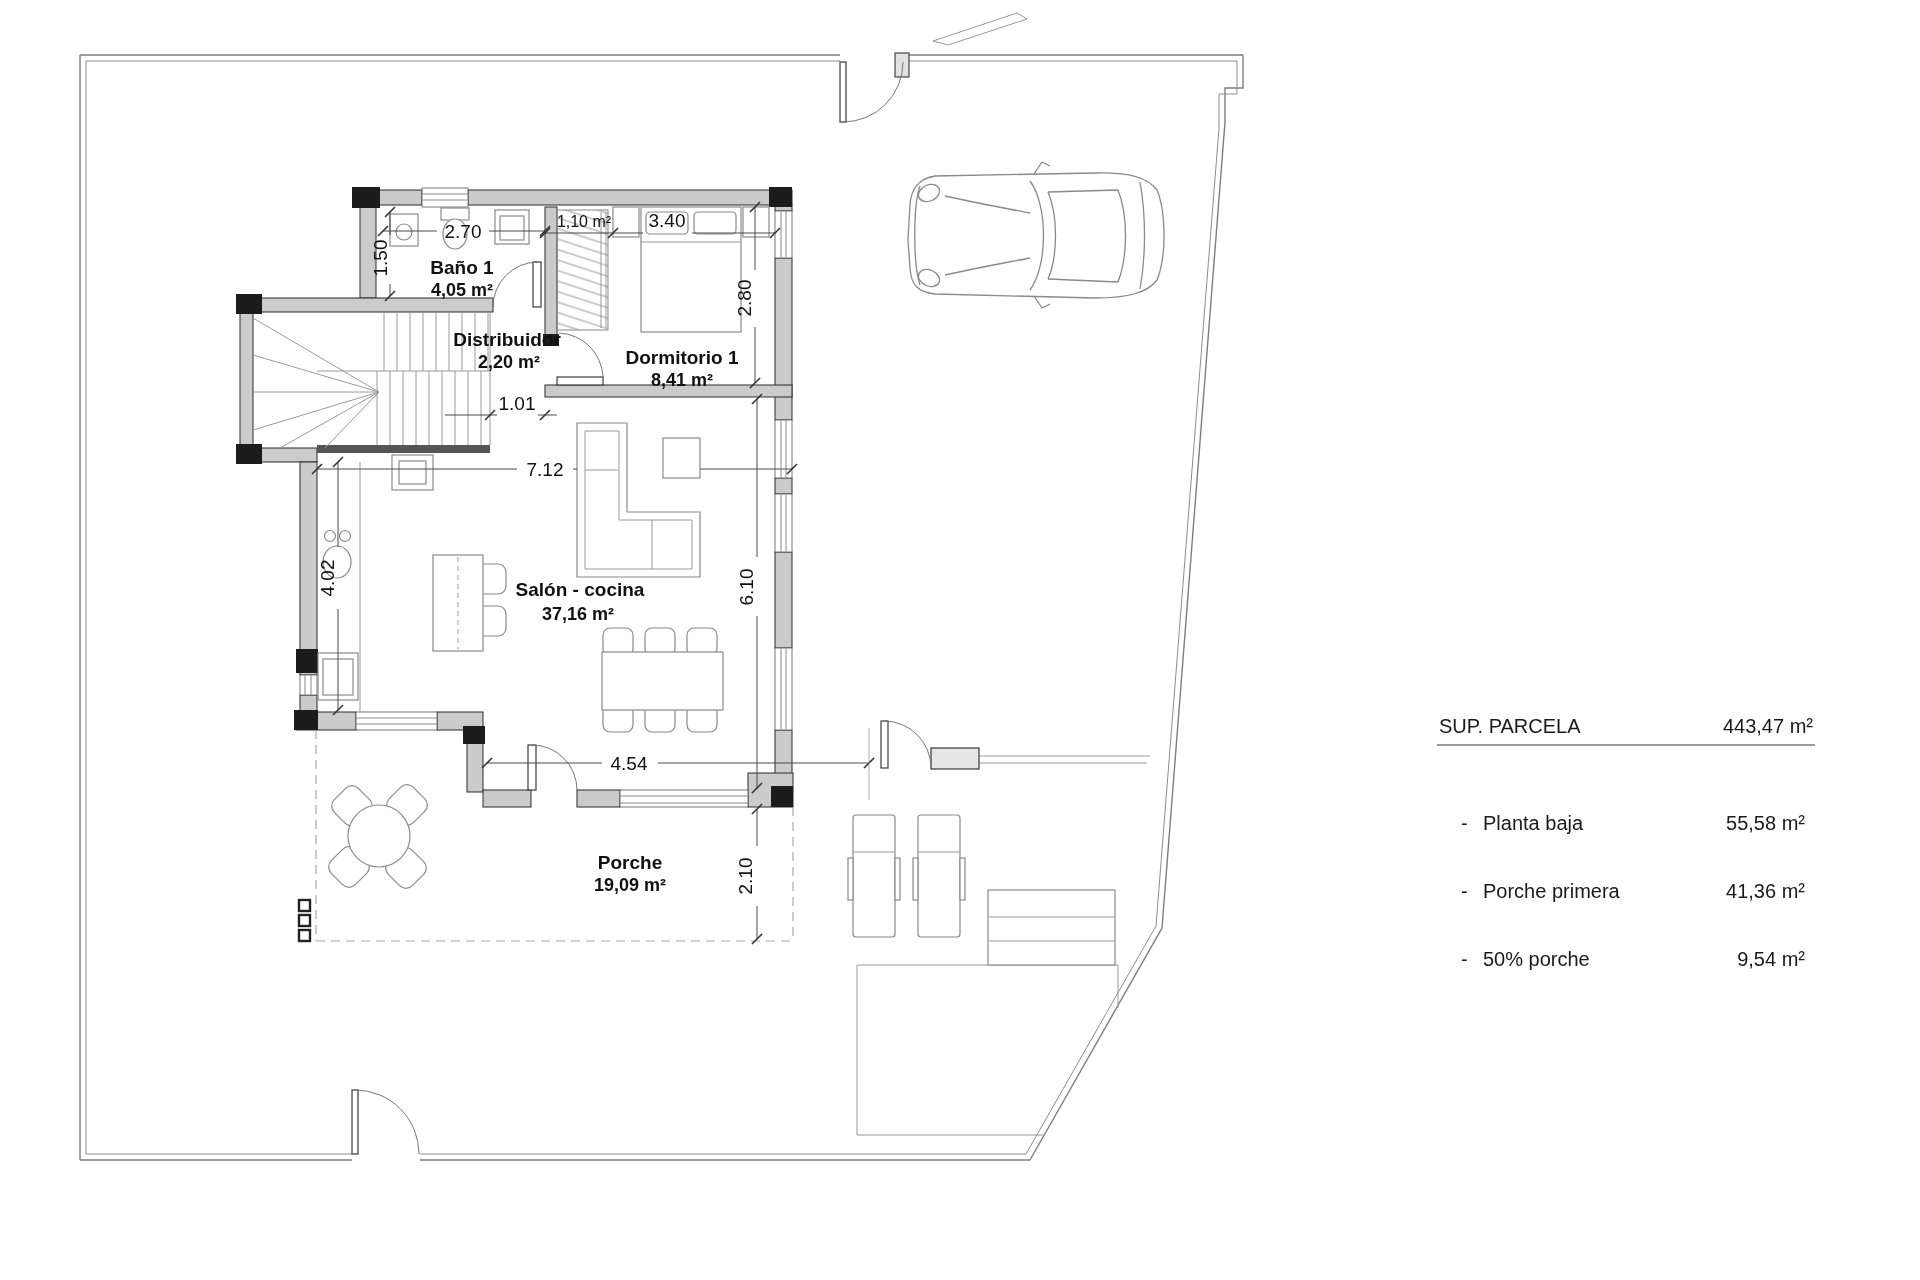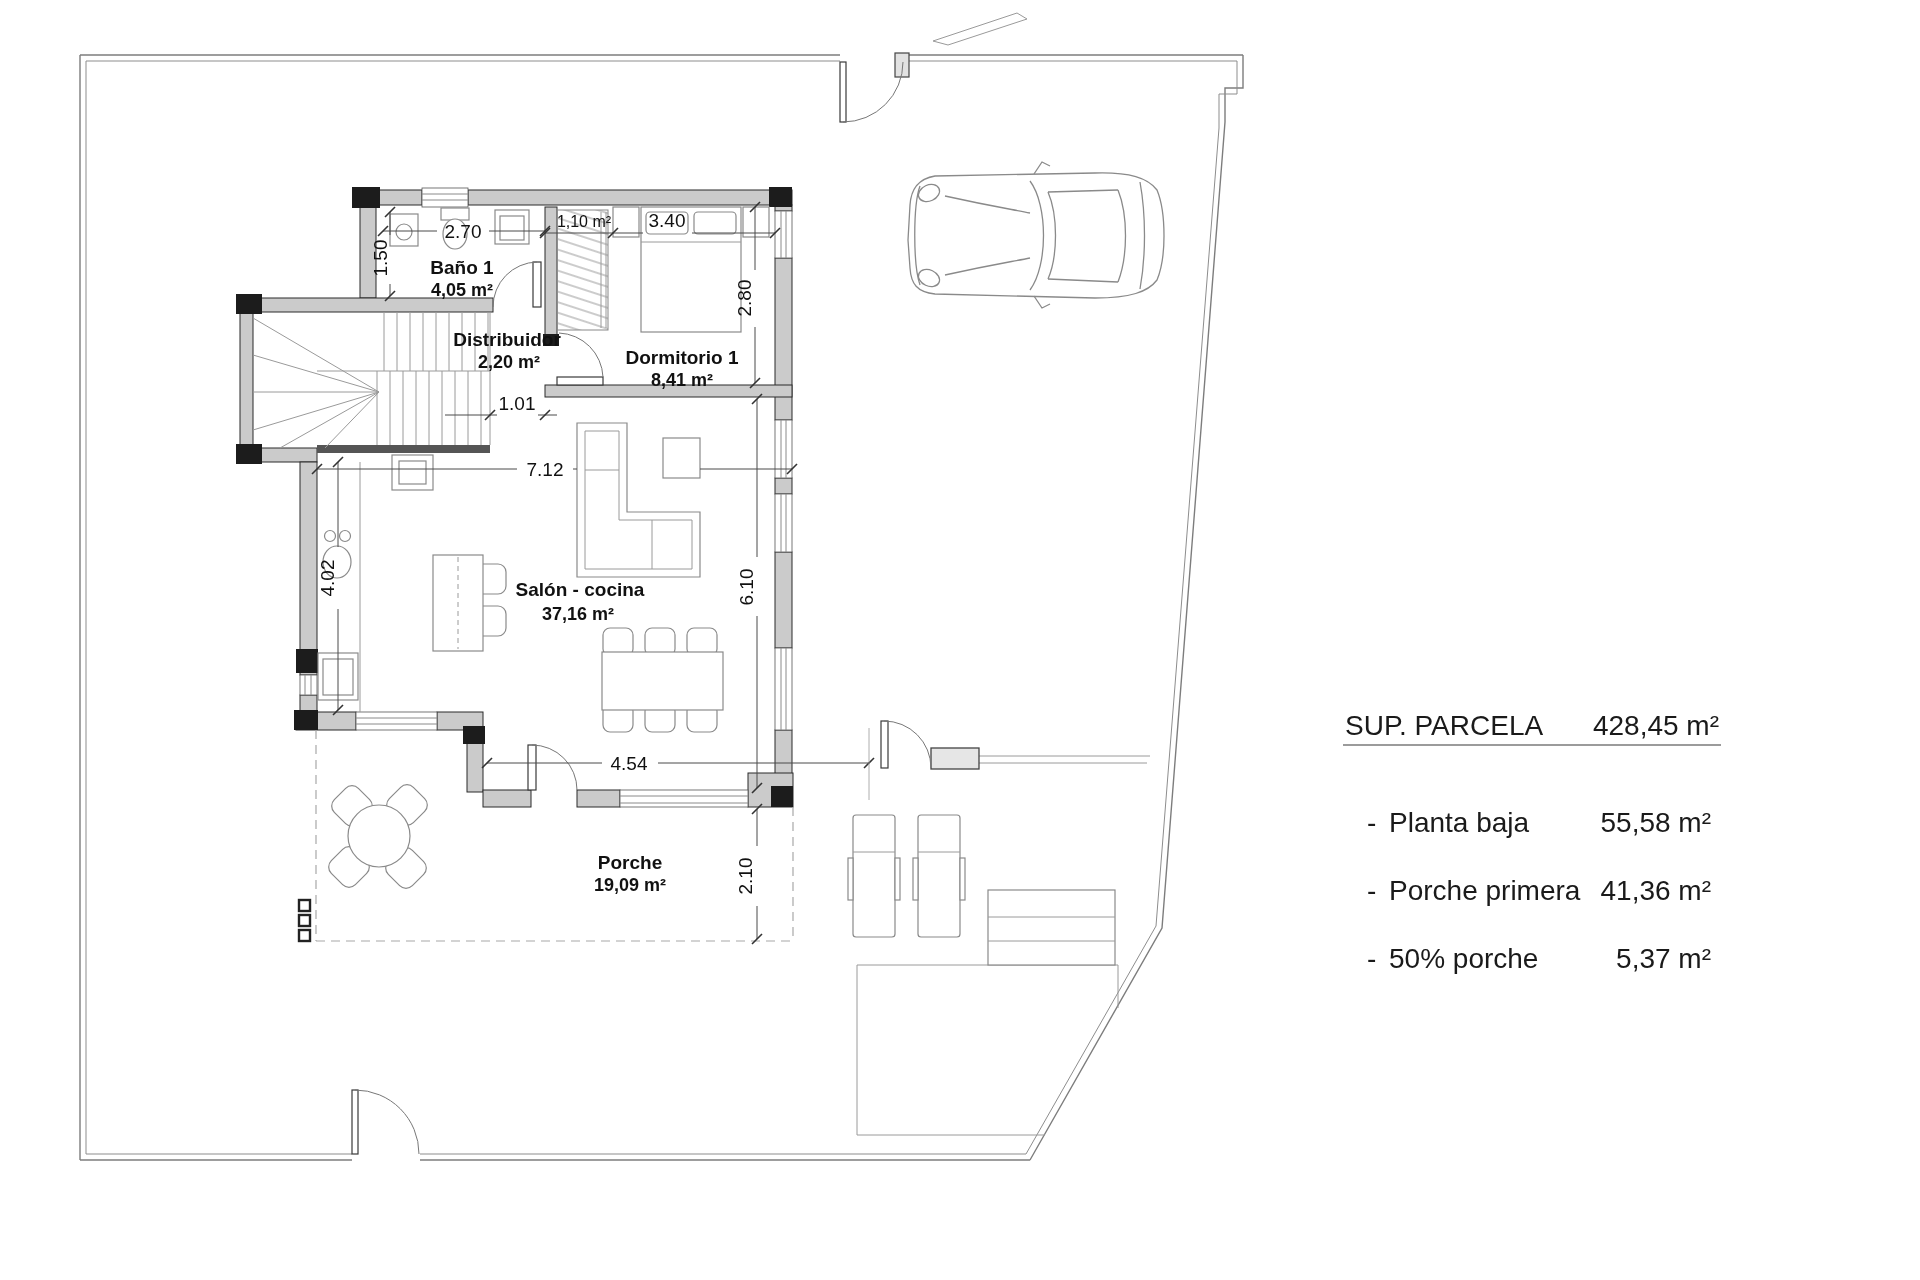--- a/index.html
+++ b/index.html
@@ -18,21 +18,21 @@
   .bound2{fill:none;stroke:#8d8d8d;stroke-width:1;}
   .dashed{stroke:#a8a8a8;stroke-width:1.2;stroke-dasharray:9 6;fill:none;}
   .dim{stroke:#4a4a4a;stroke-width:1;fill:none;}
   .tick{stroke:#333;stroke-width:1.6;}
   .dimext{stroke:#9a9a9a;stroke-width:0.8;fill:none;}
   text{fill:#111;}
   .t-room{font:bold 19px "Liberation Sans",sans-serif;}
   .t-area{font:bold 18px "Liberation Sans",sans-serif;}
   .t-dim{font:19px "Liberation Sans",sans-serif;}
   .t-small{font:16px "Liberation Sans",sans-serif;}
-  .summary{position:absolute;left:1343px;top:712px;width:378px;font-size:28px;line-height:26px;}
+  .summary{position:absolute;left:1437px;top:712px;width:378px;font-size:20px;line-height:26px;}
   .sumrow{display:flex;justify-content:space-between;padding:1px 2px 5px 2px;}
   .sumrow.r1{border-bottom:2px solid #9b9b9b;}
   .sumrow.r2{border-bottom:2px solid #555;}
   .breakdown{margin-top:31px;}
   .bkrow{display:flex;align-items:baseline;margin-bottom:9px;}
   .bk-dash{width:46px;padding-left:24px;box-sizing:border-box;}
   .bk-label{flex:1;text-align:left;margin-top:33px;}
   .bk-value{width:135px;text-align:right;padding-right:10px;box-sizing:border-box;}
 </style>
 </head>
@@ -393,34 +393,34 @@
     <text class="t-dim" x="334" y="578" transform="rotate(-90 334 578)">4.02</text>
     <text class="t-dim" x="753" y="587" transform="rotate(-90 753 587)">6.10</text>
     <text class="t-dim" x="629" y="770">4.54</text>
     <text class="t-dim" x="752" y="876" transform="rotate(-90 752 876)">2.10</text>
   </g>
 </svg>
 
 <div class="summary">
   <div class="sumrow r1">
     <span>SUP. PARCELA</span>
-    <span>428,45 m²</span>
+    <span>443,47 m²</span>
   </div>
   <div class="breakdown">
     <div class="bkrow">
       <span class="bk-dash">-</span>
       <span class="bk-label">Planta baja</span>
       <span class="bk-value">55,58 m²</span>
     </div>
     <div class="bkrow">
       <span class="bk-dash">-</span>
       <span class="bk-label">Porche primera</span>
       <span class="bk-value">41,36 m²</span>
     </div>
     <div class="bkrow">
       <span class="bk-dash">-</span>
       <span class="bk-label">50% porche</span>
-      <span class="bk-value">5,37 m²</span>
+      <span class="bk-value">9,54 m²</span>
     </div>
   </div>
 </div>
 
 </div>
 
 </body></html>

